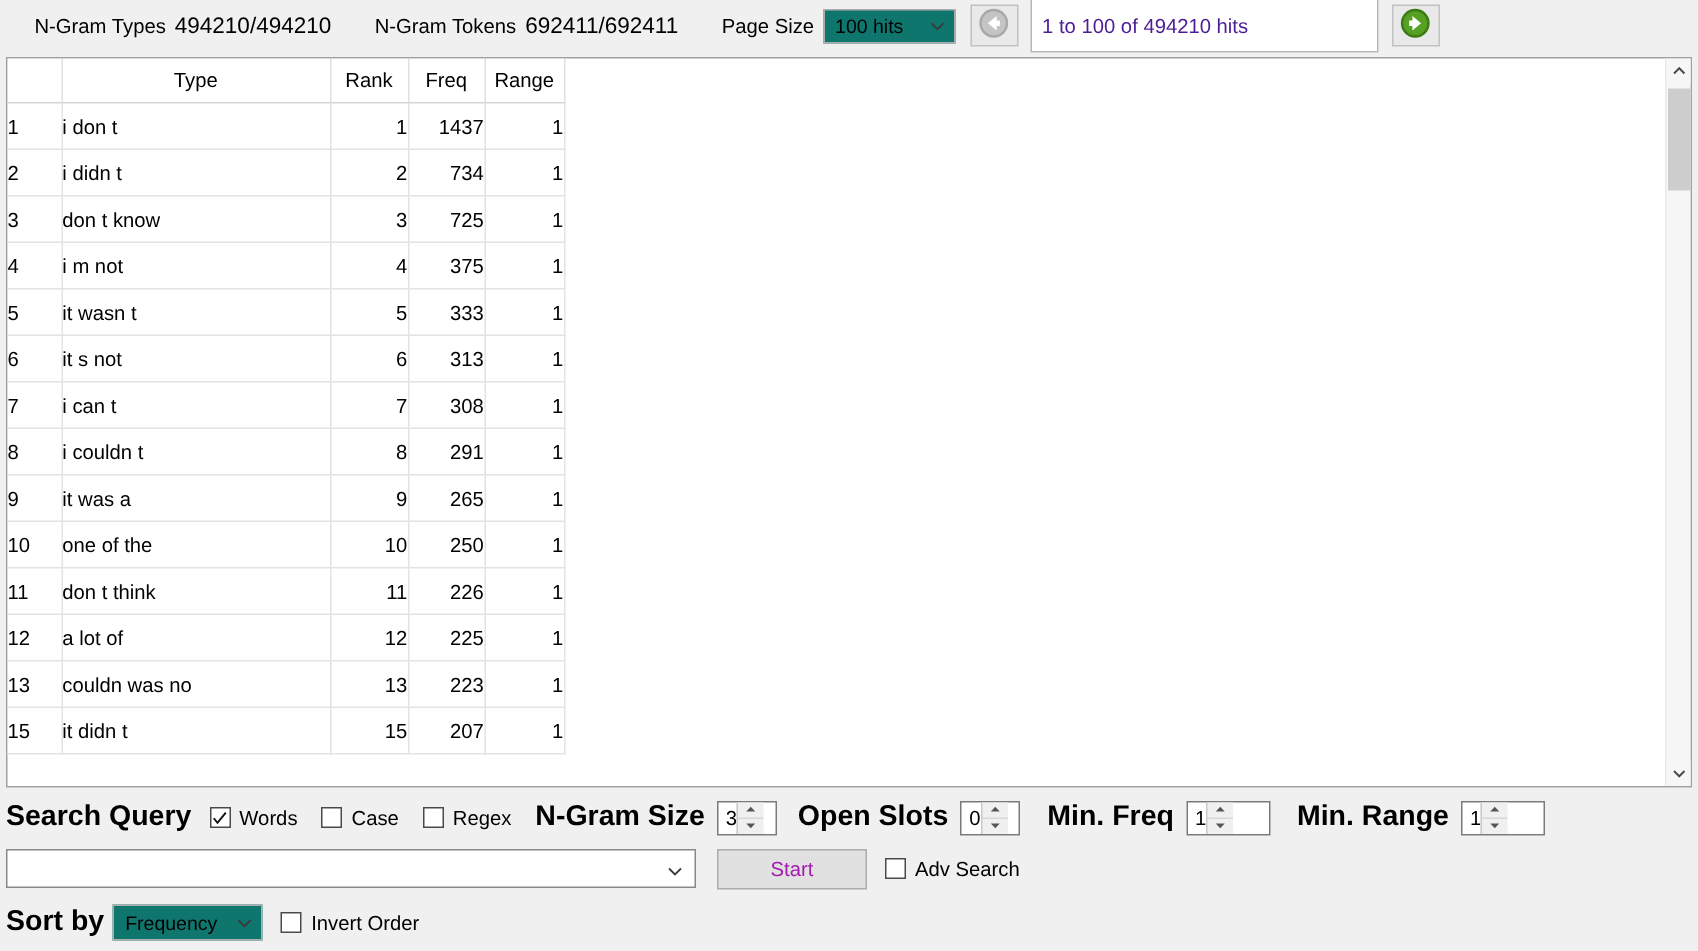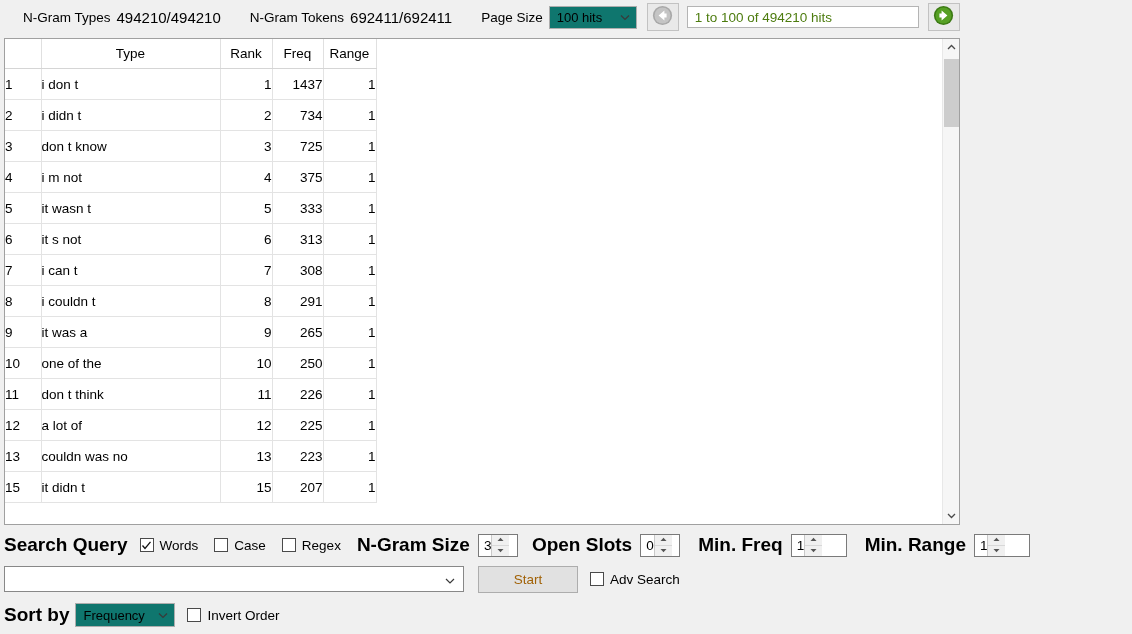--- a/index.html
+++ b/index.html
@@ -79,36 +79,36 @@
     align-items: center;
     justify-content: center;
     cursor: default;
   }
   #prev-page-button { margin-right: 8px; }
   #next-page-button { margin-left: 9px; }
 
   
   #hit-range-input {
     width: 232px;
-    height: 22px;
+    height: 36px;
     border: 1px solid #b4b4b4;
     background: #ffffff;
     box-sizing: border-box;
     font-family: "Liberation Sans", sans-serif;
     font-size: 13.5px;
     padding-left: 7px;
-    color: #4d7c0f;
+    color: #4c1d95;
     outline: none;
   }
 
   
   .table-panel {
     position: absolute;
     left: 4px; top: 38px;
-    width: 956px; height: 487px;
+    width: 1124px; height: 487px;
     background: #ffffff;
     border: 1px solid #a0a0a0;
     box-sizing: border-box;
     overflow: hidden;
   }
   .table-scrollarea {
     position: absolute;
     left: 0; top: 0;
     width: 1105px; height: 485px;
     overflow: hidden;
@@ -297,21 +297,21 @@
 
   
   #start-button {
     width: 100px;
     height: 27px;
     background: #e1e1e1;
     border: 1px solid #adadad;
     box-sizing: border-box;
     font-family: "Liberation Sans", sans-serif;
     font-size: 13.5px;
-    color: #a16207;
+    color: #a21caf;
     cursor: default;
     display: flex;
     align-items: center;
     justify-content: center;
     margin-left: 14px;
   }
 
   #sort-by-combo {
     width: 100px;
     margin-left: 6px;

